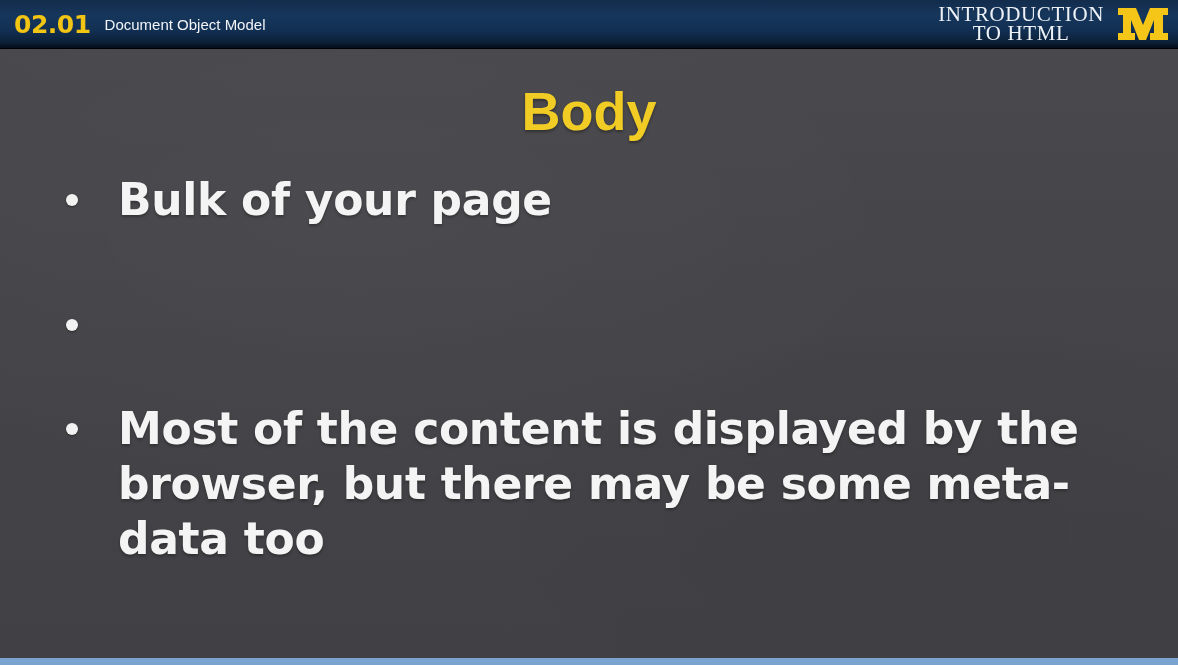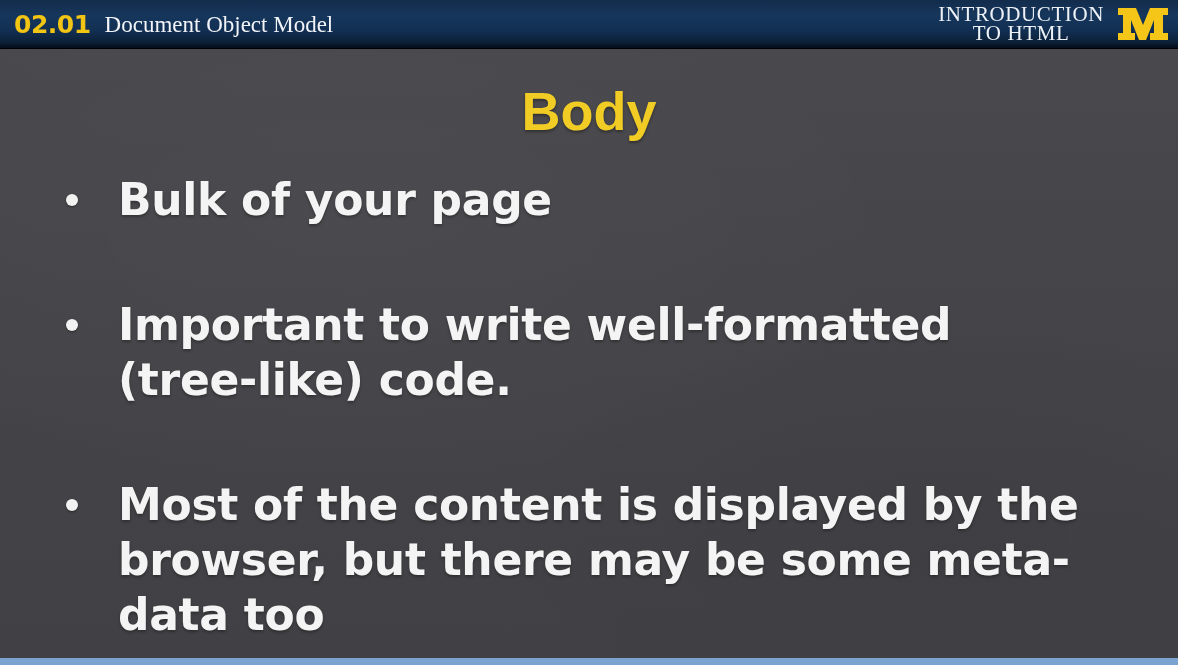--- a/index.html
+++ b/index.html
@@ -53,23 +53,23 @@
   }
   .header-number {
     font-family: "DejaVu Sans", sans-serif;
     font-weight: bold;
     font-size: 25px;
     color: #f2c413;
     letter-spacing: -0.5px;
     line-height: 1;
   }
   .header-title {
-    font-family: Liberation Serif, serif;
+    font-family: Liberation Sans, sans-serif;
     font-weight: normal;
-    font-size: 23px;
+    font-size: 15px;
     color: #f2f4f8;
     letter-spacing: 0px;
     line-height: 1;
   }
 
   .header-right {
     position: absolute;
     right: 8px;
     top: 0;
     height: 48px;
@@ -188,21 +188,20 @@
 
   <div class="bullet-list">
 
     <div class="bullet-row r1">
       <span class="bullet-marker"></span>
       <span class="bullet-text">Bulk of your page</span>
     </div>
 
     <div class="bullet-row r2">
       <span class="bullet-marker"></span>
-      <span class="bullet-text">Important to write well-formatted (tree-like) code.</span>
     </div>
 
     <div class="bullet-row r3">
       <span class="bullet-marker"></span>
       <span class="bullet-text">Most of the content is displayed by the browser, but there may be some meta-data too</span>
     </div>
 
   </div>
 
   <div class="bottom-bar"></div>

